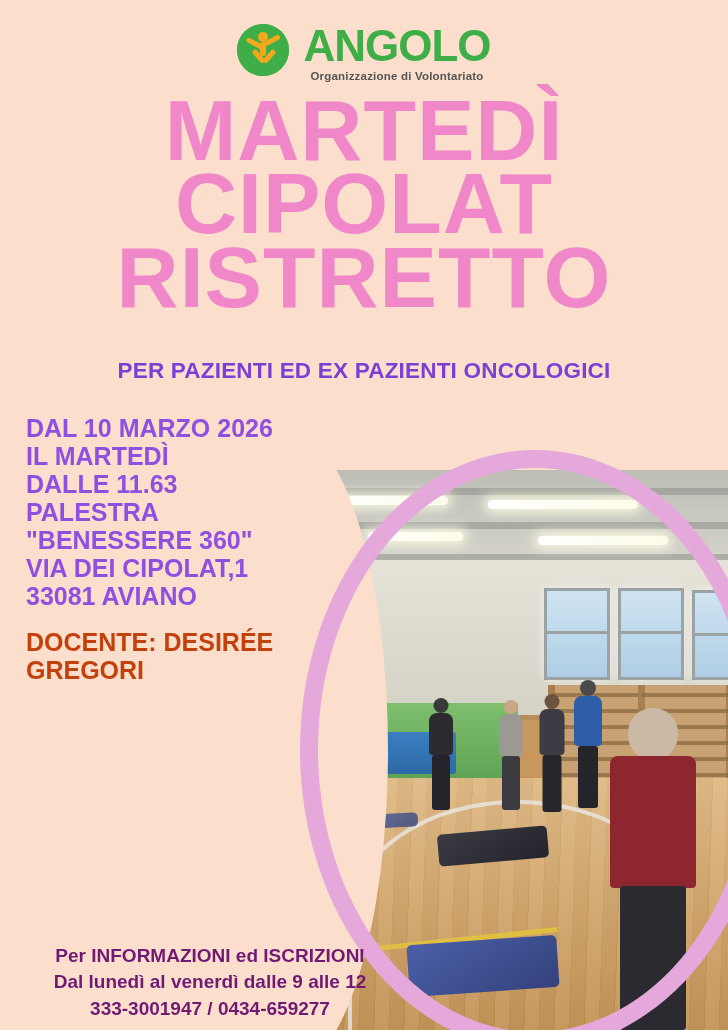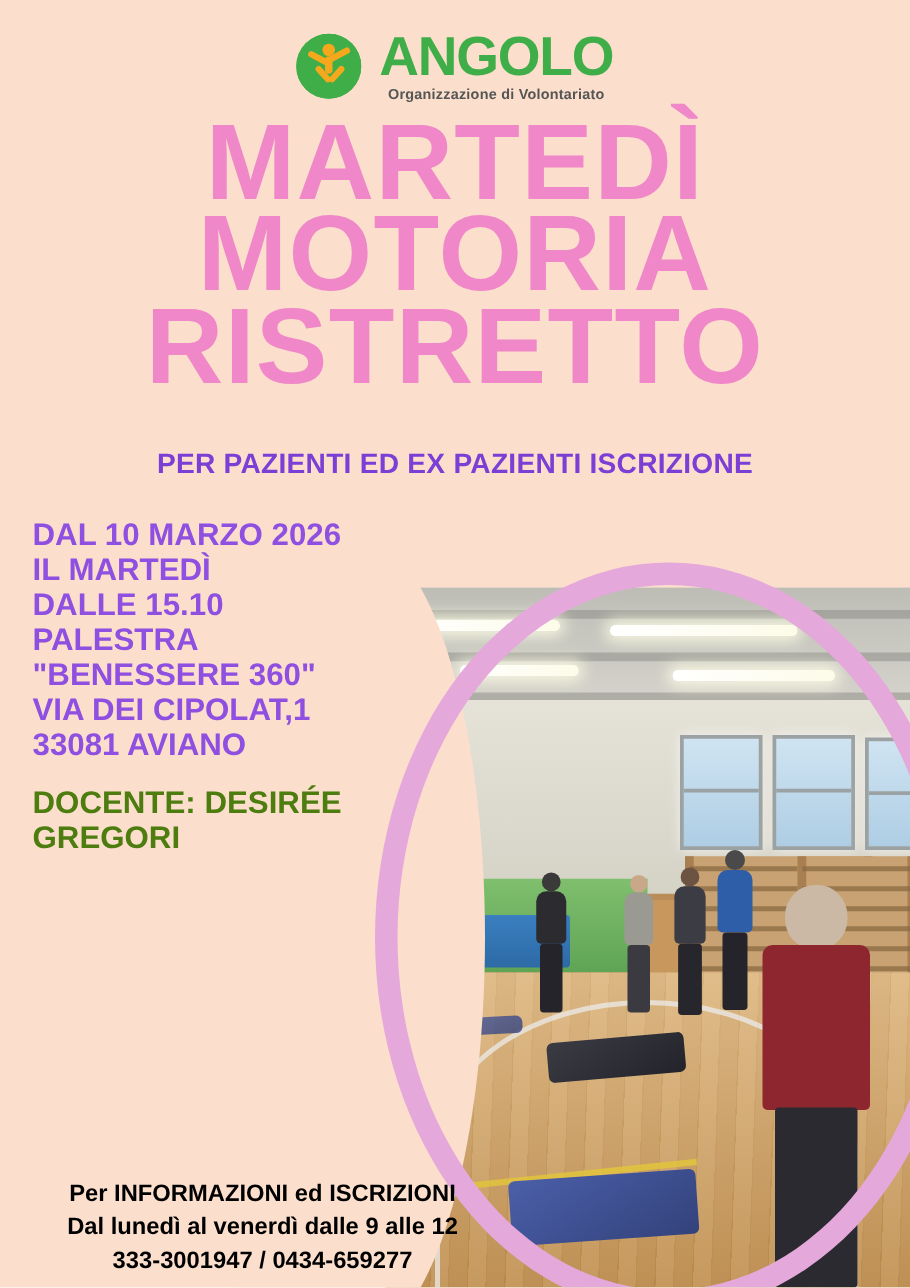--- a/index.html
+++ b/index.html
@@ -167,21 +167,20 @@
 
   
   .logo {
     position: absolute;
     left: 0; right: 0; top: 24px;
     text-align: center;
     z-index: 5;
   }
   .logo-row {
     display: inline-flex;
-    align-items: center;
     gap: 14px;
   }
   .logo-mark {
     position: relative;
     width: 52px; height: 52px;
     border-radius: 50%;
     background: #3fae49;
     display: inline-block;
   }
   .logo-text {
@@ -239,40 +238,40 @@
     color: #8f4fe0;
   }
   .para {
     font-weight: 800;
     line-height: 1.12;
     margin: 0 0 16px 0;
     white-space: pre-line;
   }
   .p-restricted { font-size: 25px; color: #9a58e8; margin-bottom: 18px; }
   .p-when      { font-size: 25px; color: #8f4fe0; margin-bottom: 18px; }
-  .p-teacher   { font-size: 25px; color: #4d7c0f; margin-bottom: 16px; }
+  .p-teacher   { font-size: 25px; color: #c2410c; margin-bottom: 16px; }
   .p-signup    { font-size: 25px; color: #8f4fe0; margin-bottom: 14px; }
   .p-note {
     font-size: 16.5px;
     font-weight: 700;
     color: #8f4fe0;
     line-height: 1.18;
     white-space: pre-line;
     margin: 0;
   }
 
   
   .footer {
     position: absolute;
     left: 0;
     bottom: 8px;
     width: 420px;
     text-align: center;
     z-index: 7;
-    color: #000000;
+    color: #701a75;
   }
   .footer-line { font-size: 19px; font-weight: 700; line-height: 1.35; }
   .footer-line.phone { font-size: 19px; font-weight: 700; margin-top: 2px; text-align: center; }
 </style>
 </head>
 <body>
 
 <div id="poster">
 
   <div class="photo-wrap">
@@ -396,30 +395,30 @@
       </span>
       <span>
         <div class="logo-text">ANGOLO</div>
         <div class="logo-sub">Organizzazione di Volontariato</div>
       </span>
     </div>
   </div>
 
   <div class="title-block">
     <div class="title-line l1">MARTEDÌ</div>
-    <div class="title-line l2">MOTORIA</div>
+    <div class="title-line l2">CIPOLAT</div>
     <div class="title-line l3">RISTRETTO</div>
   </div>
 
-  <div class="subtitle">PER PAZIENTI ED EX PAZIENTI ISCRIZIONE</div>
+  <div class="subtitle">PER PAZIENTI ED EX PAZIENTI ONCOLOGICI</div>
 
   <div class="body-text">
     <div class="para p-when">DAL 10 MARZO 2026
 IL MARTEDÌ
-DALLE 15.10
+DALLE 11.63
 PALESTRA
 "BENESSERE 360"
 VIA DEI CIPOLAT,1
 33081 AVIANO</div>
     <div class="para p-teacher">DOCENTE: DESIRÉE
 GREGORI</div>
   </div>
 
   <div class="footer">
     <div class="footer-line">Per INFORMAZIONI ed ISCRIZIONI</div>

